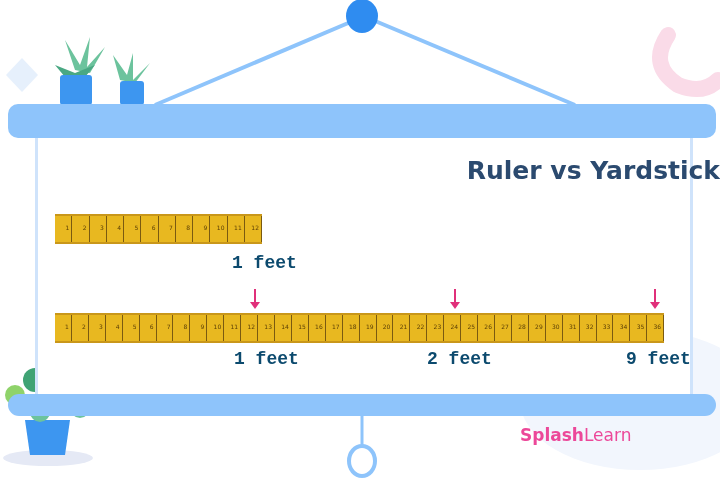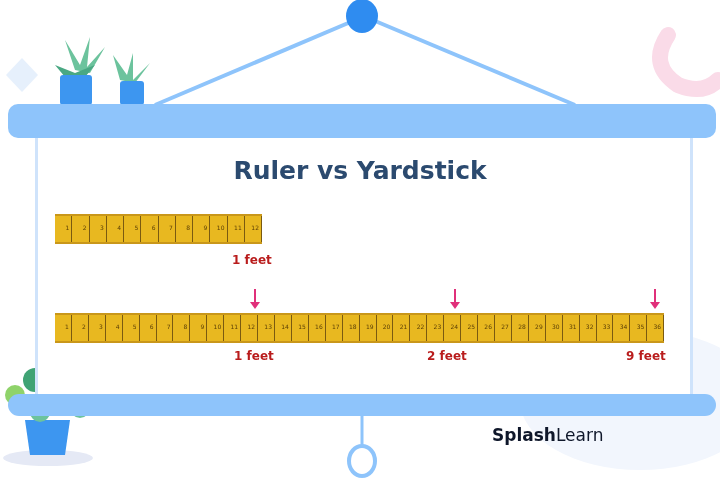--- a/index.html
+++ b/index.html
@@ -1,29 +1,29 @@
 <!DOCTYPE html>
 <html><head>
 <meta charset="utf-8">
 <style>
   html, body { margin:0; padding:0; }
   body { width:720px; height:503px; position:relative; overflow:hidden; background:#ffffff; font-family:"DejaVu Sans", sans-serif; }
   .abs { position:absolute; }
   .board { left:35px; top:120px; width:652px; height:282px; background:#ffffff; border-left:3px solid #cfe3fb; border-right:3px solid #cfe3fb; }
   .bar { left:8px; width:708px; height:34px; border-radius:10px; background:#8ec4fb; }
   .bar-bottom { height:22px; border-radius:11px; }
-  .title { left:0; width:720px; top:156px; text-align:center; font-size:25px; font-weight:bold; color:#2b4a6f; }
+  .title { left:0; width:720px; top:156px; text-align:right; font-size:25px; font-weight:bold; color:#2b4a6f; }
   .ruler { height:30px; background:#e8b820; border-top:2px solid #c9971a; border-bottom:2px solid #c9971a; box-sizing:border-box; overflow:hidden; }
   .ticks { position:absolute; left:0; top:0; right:0; bottom:0; display:flex; }
   .inch { flex:1; position:relative; border-right:1px solid #7a5a10; height:100%; }
   .inch span { position:absolute; right:2px; top:8px; font-size:6px; color:#5a3e05; }
-  .label { font-size:12px; font-weight:bold; color:#b91c1c; }
+  .label { font-size:18px; font-weight:bold; color:#0c4a6e;font-family:Liberation Mono, monospace; }
   .arrow { width:2px; height:16px; background:#e0307a; }
   .arrow::after { content:""; position:absolute; left:-4px; bottom:-4px; border-left:5px solid transparent; border-right:5px solid transparent; border-top:7px solid #e0307a; }
-  .brand { font-size:17px; color:#0f172a; }
+  .brand { font-size:17px; color:#ec4899;margin-left:28px; }
 </style>
 </head>
 <body>
 
 <svg class="abs" style="left:0;top:0" width="720" height="503">
   <line x1="155" y1="105" x2="360" y2="18" stroke="#8ec4fb" stroke-width="4"></line>
   <line x1="368" y1="18" x2="575" y2="105" stroke="#8ec4fb" stroke-width="4"></line>
   <ellipse cx="362" cy="16" rx="16" ry="17" fill="#2f8cf0"></ellipse>
   <path d="M22 58 L38 75 L22 92 L6 75 Z" fill="#e6f0fc"></path>
   <path d="M668 35 q-20 30 10 50 q25 10 40 -5" stroke="#fadbe8" stroke-width="16" fill="none" stroke-linecap="round"></path>

